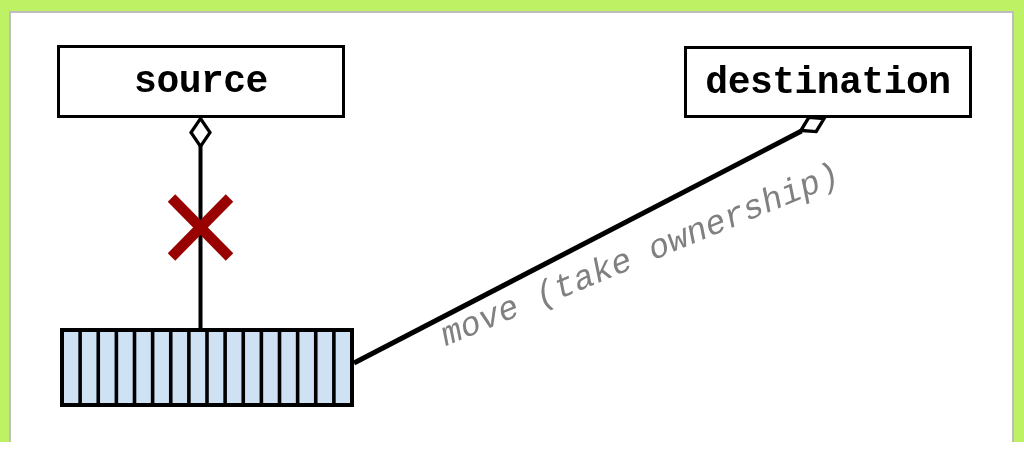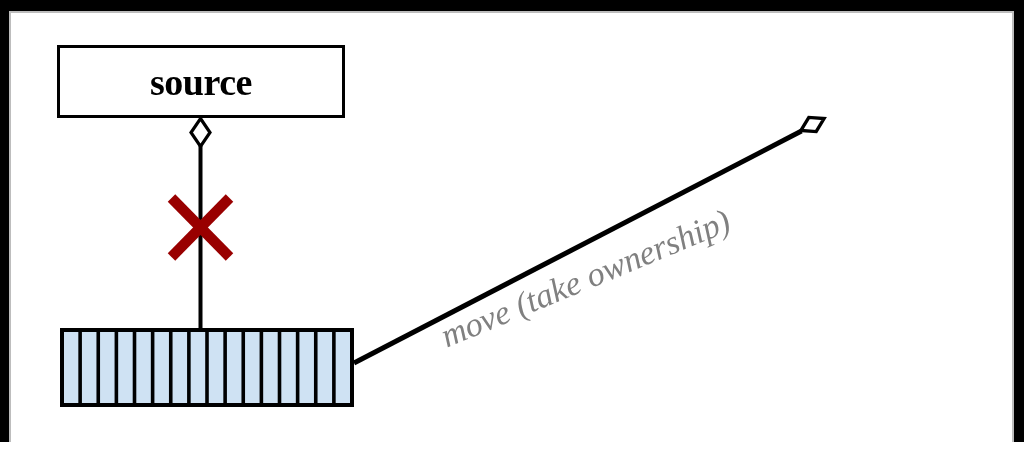--- a/index.html
+++ b/index.html
@@ -1,20 +1,20 @@
 <!DOCTYPE html>
 <html><head>
 <meta charset="utf-8">
 <style>
   html,body{margin:0;padding:0;background:#fff;}
   .canvas{
     position:relative;
     width:1024px;height:442px;
-    background:#000000;
-    font-family:Liberation Serif, serif;
+    background:#bef264;
+    font-family:Liberation Mono, monospace;
     overflow:hidden;
   }
   .frame{
     position:absolute;
     left:9px;top:11px;
     width:1001px;height:442px;
     border:2px solid #bdbdbd;
     background:#ffffff;
   }
   .node{
@@ -52,20 +52,23 @@
 <body>
 
 <div class="canvas">
 
   <div class="frame" style="border-color: rgb(189, 189, 189); background: rgb(255, 255, 255);"></div>
 
   <div class="node source" style="border-color: rgb(0, 0, 0); background: rgb(255, 255, 255);">
     <span>source</span>
   </div>
 
+  <div class="node destination" style="border-color: rgb(0, 0, 0); background: rgb(255, 255, 255);">
+    <span>destination</span>
+  </div>
 
   <div class="edge-label" style="color: rgb(128, 128, 128);">move (take ownership)</div>
 
   <svg class="overlay" width="1024" height="468" viewBox="0 0 1024 468">
 
     <line x1="200.5" y1="146" x2="200.5" y2="332" stroke-width="4" stroke="#000000"></line>
 
     <g>
       <rect x="62" y="330" width="290" height="75" stroke-width="4" fill="#cfe2f3" stroke="#000000"></rect>
       <g id="cell-dividers">

